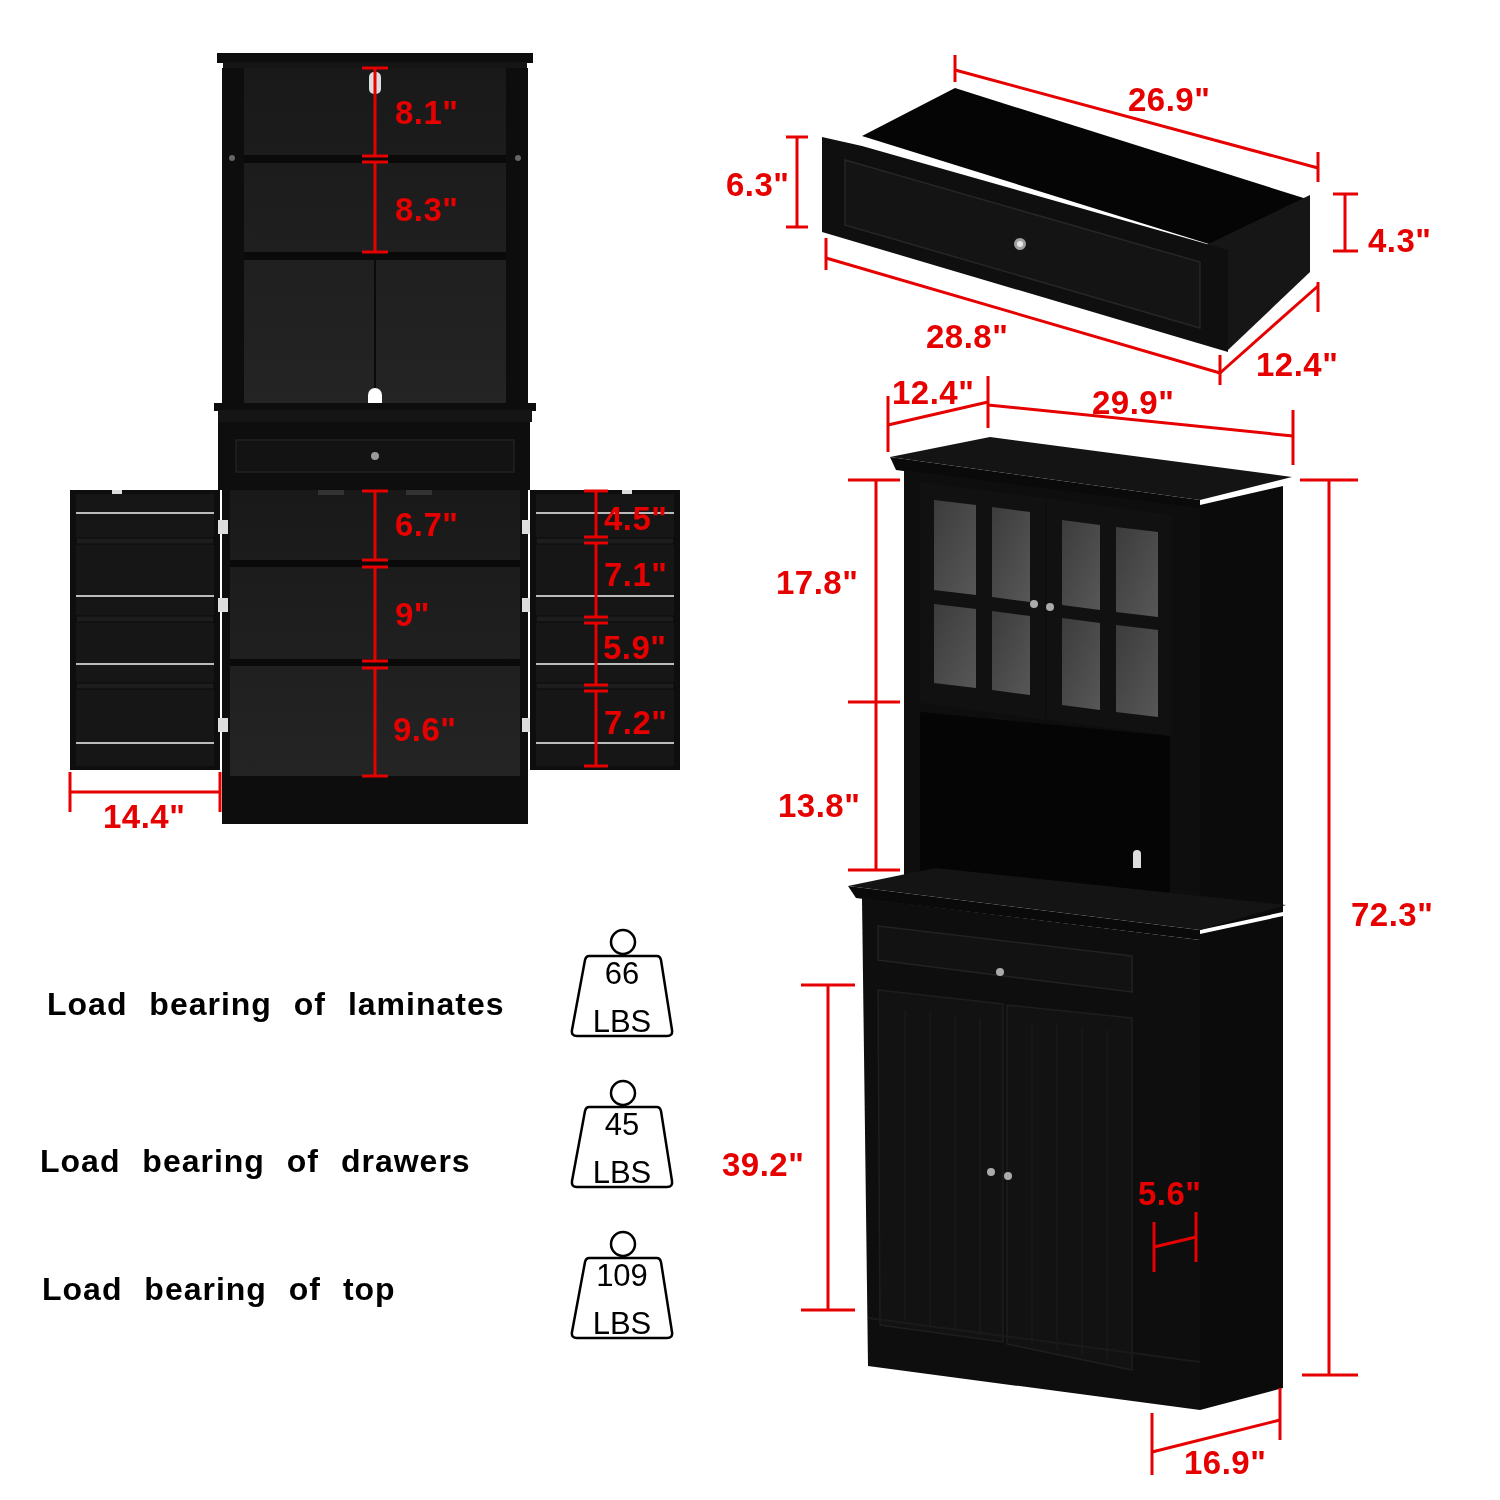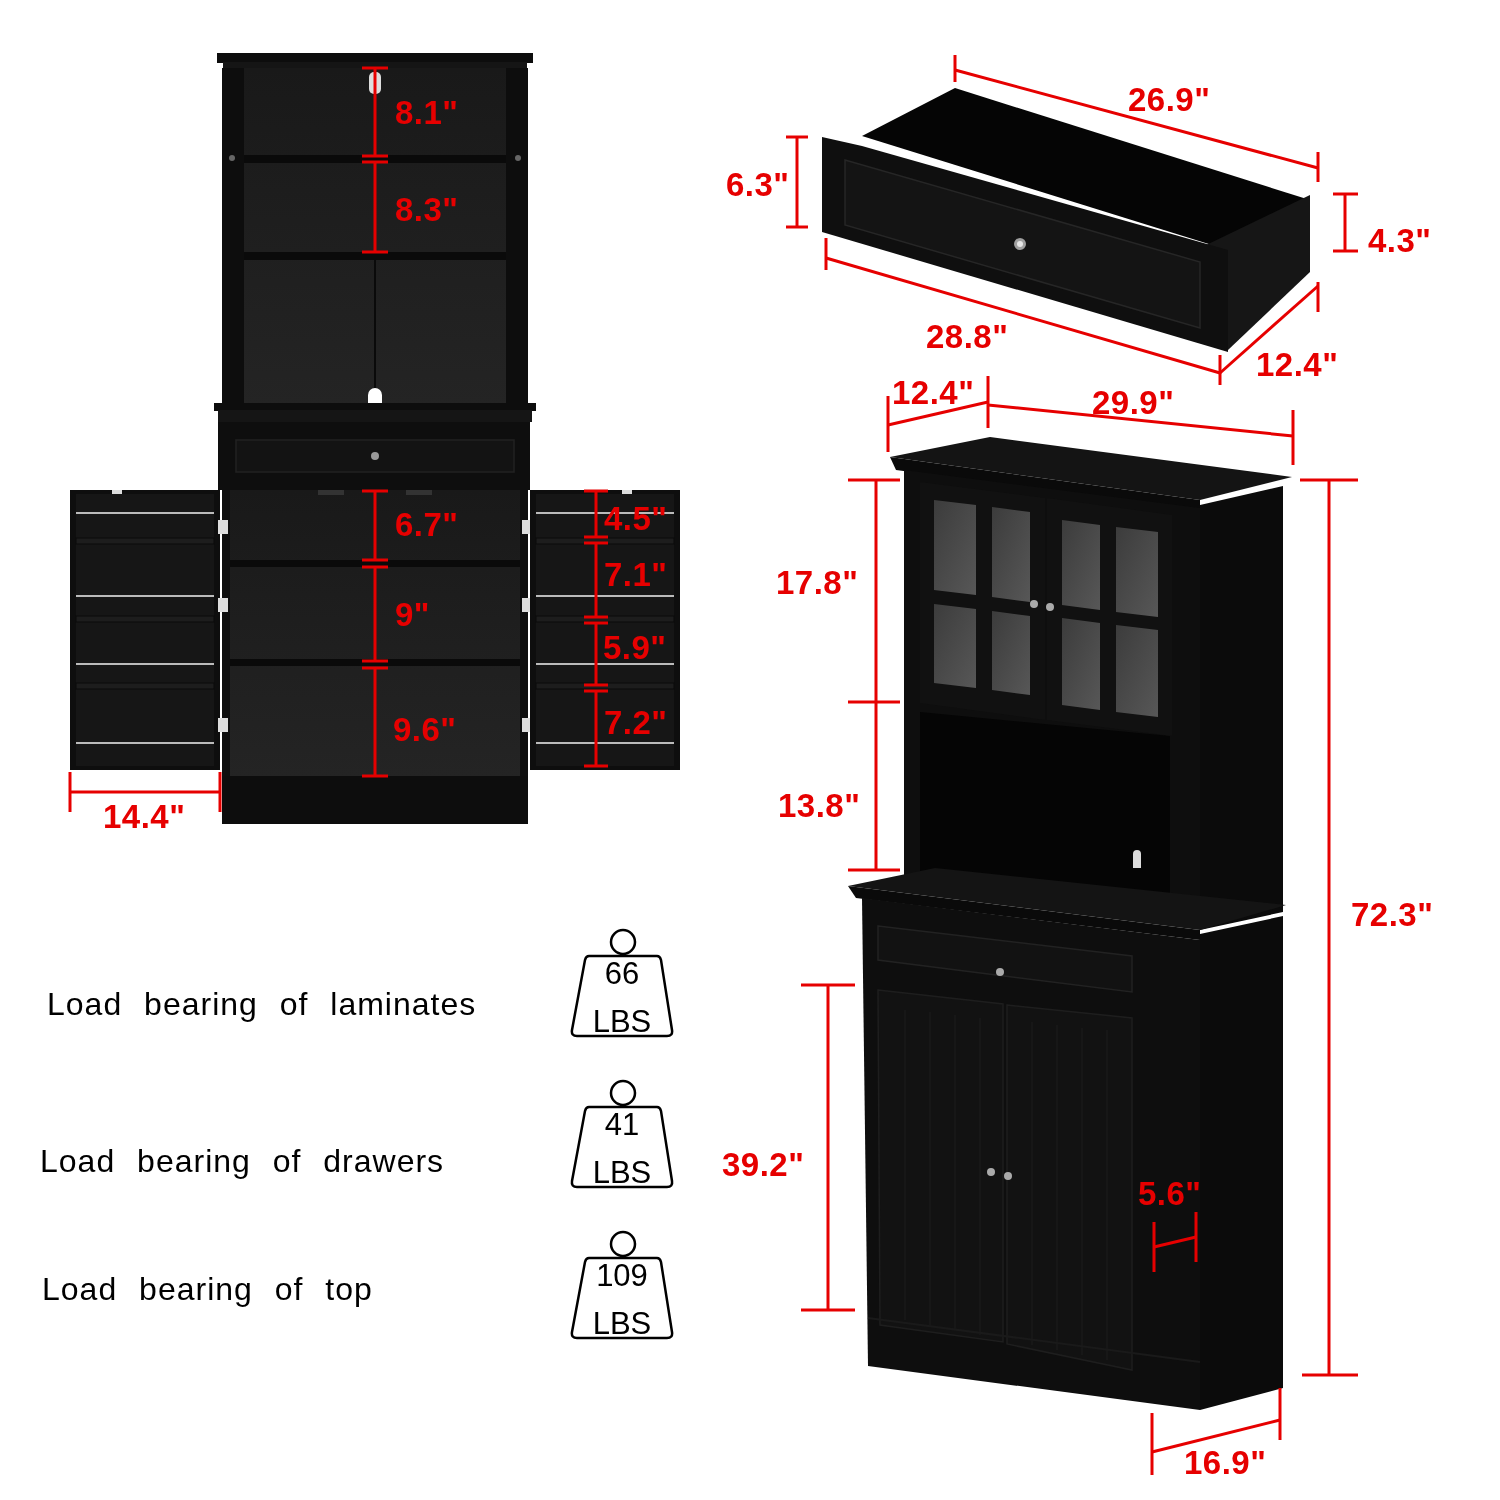--- a/index.html
+++ b/index.html
@@ -1,19 +1,19 @@
 <!DOCTYPE html>
 <html><head>
   <meta charset="utf-8">
   <style>
     html, body { margin: 0; padding: 0; background: #ffffff; }
     body { width: 1500px; height: 1500px; position: relative; overflow: hidden; font-family: "Liberation Sans", sans-serif; }
     svg.art { position: absolute; left: 0; top: 0; width: 1500px; height: 1500px; }
     .dim { position: absolute; color: #e60000; font-family: "Liberation Sans", sans-serif; font-weight: bold; font-size: 33px; line-height: 1; white-space: nowrap; letter-spacing: 0.5px; }
-    .load-label { position: absolute; font-family: "Liberation Sans", sans-serif; font-weight: normal; font-size: 32px; color: #000; word-spacing: 12px; letter-spacing: 1px; white-space: nowrap; }
+    .load-label { position: absolute; font-family: "Liberation Sans", sans-serif; font-weight: bold; font-size: 32px; color: #000; word-spacing: 12px; letter-spacing: 1px; white-space: nowrap; }
     .weight { position: absolute; width: 104px; height: 112px; }
     .weight svg { position: absolute; left: 0; top: 0; }
     .weight .w-num, .weight .w-unit { position: absolute; left: 0; width: 104px; text-align: center; font-family: "Liberation Sans", sans-serif; font-size: 31px; color: #000; line-height: 1; }
     .weight .w-num { top: 30px; }
     .weight .w-unit { top: 78px; }
   </style>
 </head>
 <body>
 
 <svg class="art" viewBox="0 0 1500 1500" xmlns="http://www.w3.org/2000/svg">
@@ -299,21 +299,21 @@
   <div class="w-num">66</div>
   <div class="w-unit">LBS</div>
 </div>
 
 <div class="load-label" style="left:40px; top:1143px;">Load bearing of drawers</div>
 <div class="weight" style="left:570px; top:1079px;">
   <svg width="104" height="112" viewBox="0 0 104 112">
     <circle cx="53" cy="14" r="12" fill="#fff" stroke="#000" stroke-width="2.5"></circle>
     <path d="M19 28 H87 Q90 28 91 32 L102 102 Q103 108 97 108 H7 Q1 108 2 102 L15 32 Q16 28 19 28 Z" fill="#fff" stroke="#000" stroke-width="2.5"></path>
   </svg>
-  <div class="w-num">41</div>
+  <div class="w-num">45</div>
   <div class="w-unit">LBS</div>
 </div>
 
 <div class="load-label" style="left:42px; top:1271px;">Load bearing of top</div>
 <div class="weight" style="left:570px; top:1230px;">
   <svg width="104" height="112" viewBox="0 0 104 112">
     <circle cx="53" cy="14" r="12" fill="#fff" stroke="#000" stroke-width="2.5"></circle>
     <path d="M19 28 H87 Q90 28 91 32 L102 102 Q103 108 97 108 H7 Q1 108 2 102 L15 32 Q16 28 19 28 Z" fill="#fff" stroke="#000" stroke-width="2.5"></path>
   </svg>
   <div class="w-num">109</div>

